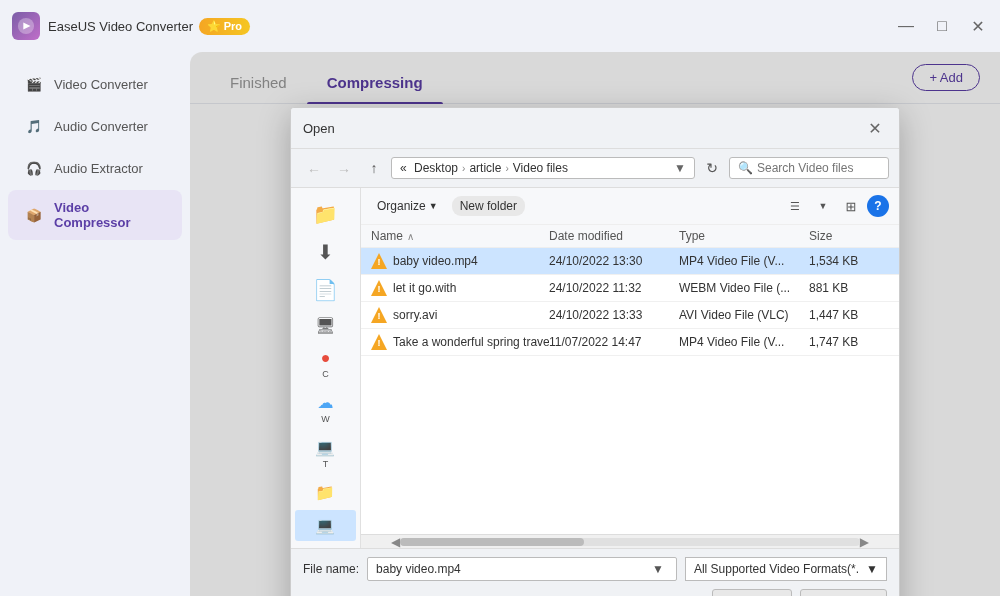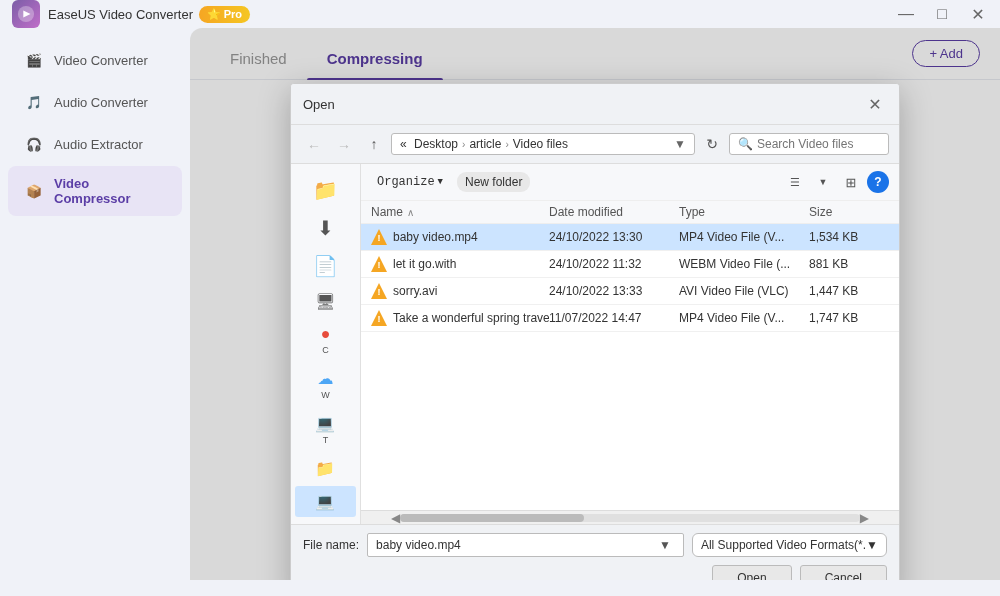--- a/index.html
+++ b/index.html
@@ -8,21 +8,21 @@
       background: #f0f2f8;
       width: 1000px;
       height: 596px;
       overflow: hidden;
       position: relative;
     }
 
     
     .title-bar {
       background: #f0f2f8;
-      height: 28px;
+      height: 52px;
       display: flex;
       align-items: center;
       padding: 0 12px;
       position: relative;
     }
     .title-bar-logo {
       width: 28px;
       height: 28px;
       background: linear-gradient(135deg, #7b5ea7, #c06ec9);
       border-radius: 6px;
@@ -332,21 +332,20 @@
     }
     .organize-btn {
       font-size: 12px;
       color: #333;
       cursor: pointer;
       display: flex;
       align-items: center;
       gap: 3px;
       padding: 3px 6px;
       border-radius: 3px;
-      font-family: Liberation Mono, monospace;
     }
     .new-folder-btn {
       font-size: 12px;
       color: #333;
       cursor: pointer;
       padding: 3px 8px;
       border: none;
       background: #e8e8e8;
       border-radius: 9px;
       display: flex;
@@ -502,26 +501,26 @@
     }
     .filename-dropdown-btn {
       width: 16px;
       color: #555;
       cursor: pointer;
     }
     .filetype-select {
       padding: 4px 8px;
       border: 1px solid #bbb;
       background: #fff;
-      border-radius: 6px;
-      font-size: 12px;
-      color: #333;
-      display: flex;
-      align-items: center;
-      gap: 0;
+      border-radius: 0;
+      font-size: 12px;
+      color: #333;
+      display: flex;
+      align-items: center;
+      gap: 7px;
       white-space: nowrap;
       cursor: pointer;
     }
     .action-row {
       display: flex;
       justify-content: flex-end;
       gap: 8px;
     }
     .dialog-action-btn {
       padding: 5px 24px;

